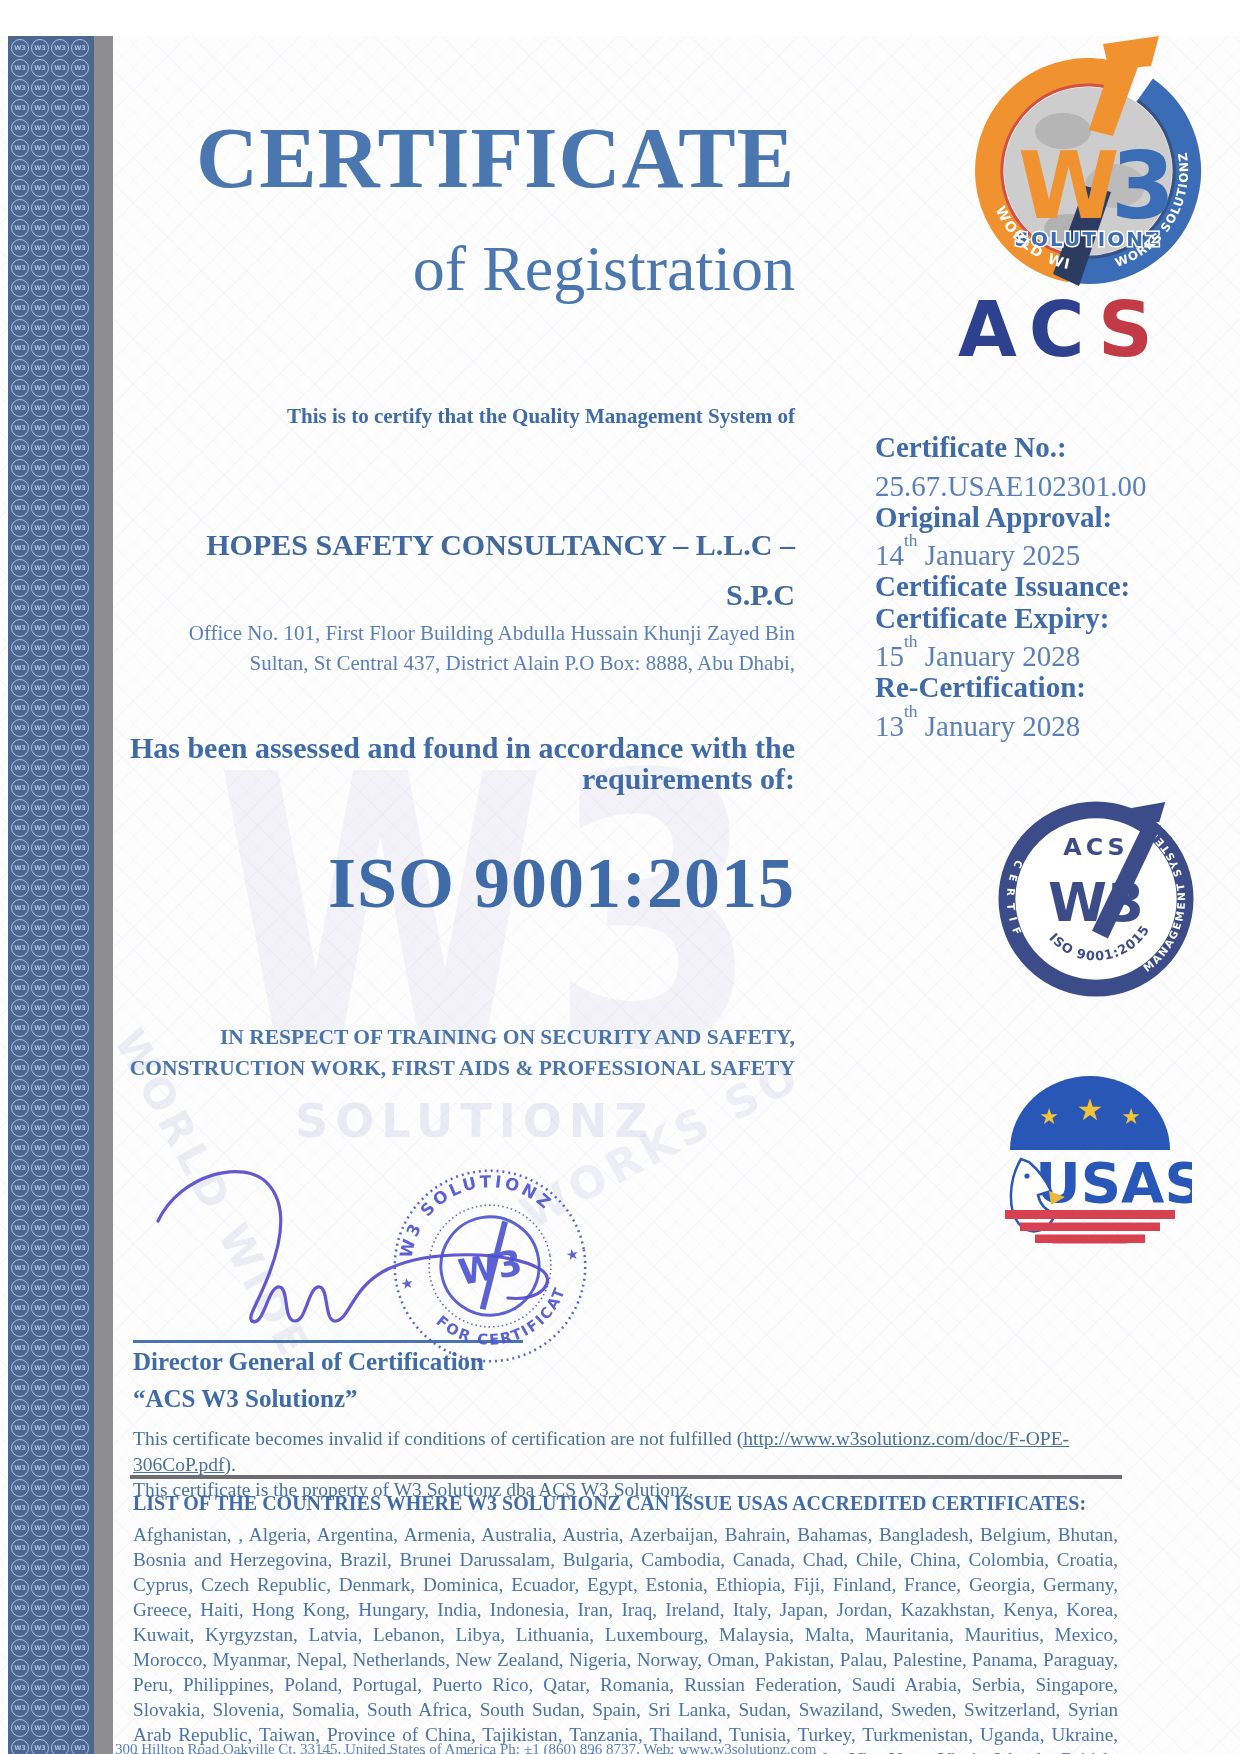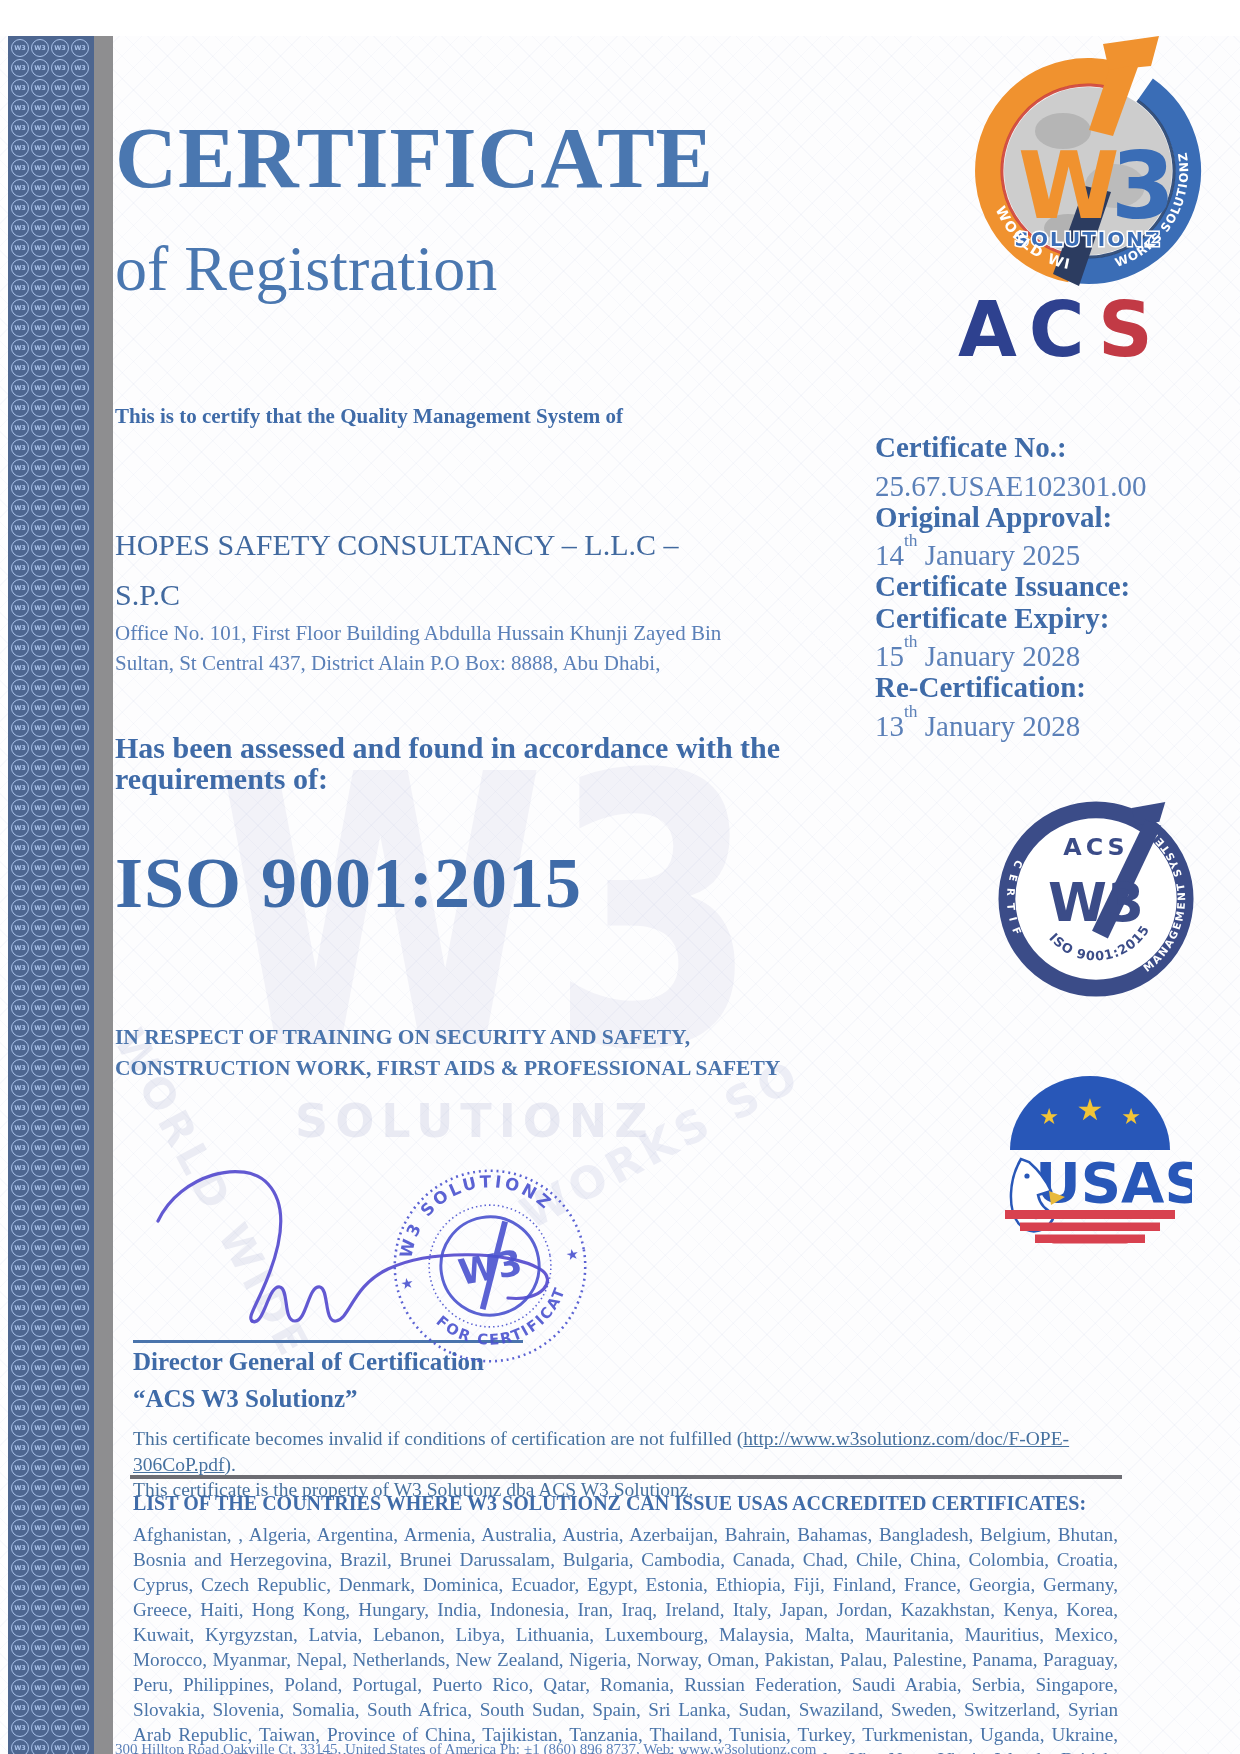--- a/index.html
+++ b/index.html
@@ -16,25 +16,25 @@
   .strip-gray{position:absolute;left:94px;top:0;width:19px;height:1754px;background:#8e8e90;z-index:4;}
   .w3dot{box-sizing:border-box;width:18px;height:18px;border:1.4px solid #a9c2ea;border-radius:50%;
     margin:1px;color:#a9c2ea;font:bold 6.5px "DejaVu Sans",sans-serif;display:flex;align-items:center;justify-content:center;flex:0 0 auto;}
   
   .wm{position:absolute;z-index:1;font-family:"DejaVu Sans","Liberation Sans",sans-serif;font-weight:bold;white-space:nowrap;}
   .wm-w3{left:215px;top:660px;font-size:300px;transform:scaleY(1.25);transform-origin:top left;color:rgba(145,152,195,0.10);letter-spacing:4px;}
   .wm-sol{left:295px;top:1058px;font-size:46px;letter-spacing:7px;color:rgba(145,152,195,0.18);}
   .wm-left{left:148px;top:985px;font-size:42px;letter-spacing:5px;color:rgba(145,152,195,0.16);transform:rotate(62deg);transform-origin:top left;}
   .wm-right{left:512px;top:1158px;font-size:44px;letter-spacing:5px;color:rgba(145,152,195,0.14);transform:rotate(-28deg);transform-origin:top left;}
   
-  .center-col{position:absolute;left:115px;width:680px;text-align:left;z-index:2;}
+  .center-col{position:absolute;left:115px;width:680px;text-align:right;z-index:2;}
   .title1{top:72px;font-size:86px;font-weight:bold;color:#4a77b0;letter-spacing:1px;}
   .title2{top:196px;font-size:64px;color:#4a77b0;}
   .certify{top:368px;font-size:21px;font-weight:bold;color:#3f6ba8;}
-  .company{top:484px;font-size:30px;font-weight:normal;color:#41699f;line-height:50px;}
+  .company{top:484px;font-size:30px;font-weight:bold;color:#41699f;line-height:50px;}
   .address{top:582px;font-size:21px;color:#5b80b8;line-height:30px;}
   .address .bold-line{font-weight:bold;color:#41699f;}
   .assessed{top:696px;font-size:30px;font-weight:bold;color:#3f6ba8;line-height:31px;}
   .iso{top:806px;font-size:72px;font-weight:bold;color:#3f6ba8;letter-spacing:1px;}
   .scope{top:986px;font-size:21.5px;font-weight:bold;color:#4a74ac;line-height:31px;}
   
   .details{position:absolute;left:875px;top:396px;width:260px;z-index:2;font-size:29px;line-height:31.5px;}
   .details .lbl{font-weight:bold;color:#3f6ba8;}
   .details .val{color:#5b80b8;}
   .details sup{font-size:60%;position:relative;top:-0.45em;}

